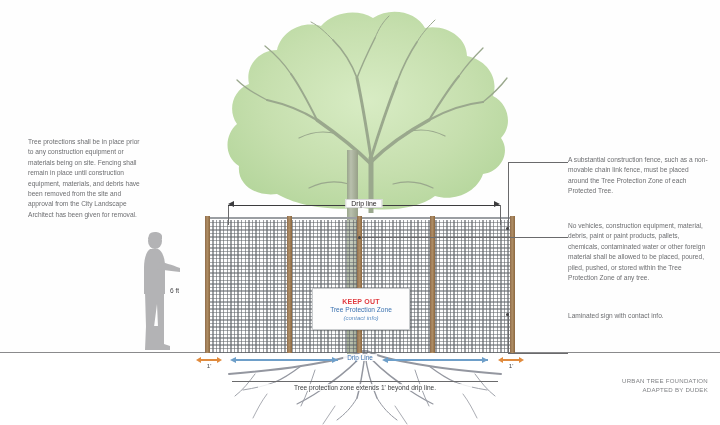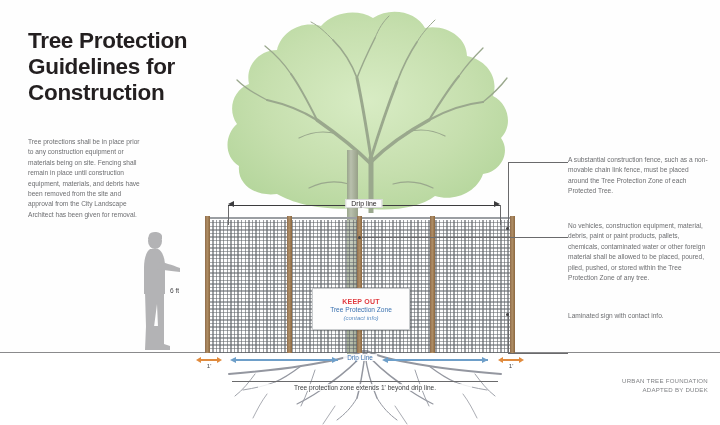--- a/index.html
+++ b/index.html
@@ -264,21 +264,20 @@
   <div class="leader" id="lead2">
     <div class="hl" style="left:4px;top:1px;width:206px;"></div>
     <div class="dot" style="left:0;top:0;"></div>
   </div>
   <div class="leader" id="lead3">
     <div class="hl" style="left:2px;top:40px;width:60px;"></div>
     <div class="vl" style="left:2px;top:0;height:40px;"></div>
     <div class="dot" style="left:0;top:0;"></div>
   </div>
 
-  <div id="title">Tree Protection Guidelines for Construction</div>
   <div class="note" id="note-left">Tree protections shall be in place prior to any construction equipment or materials being on site. Fencing shall remain in place until construction equipment, materials, and debris have been removed from the site and approval from the City Landscape Architect has been given for removal.</div>
   <div class="note" id="note-r1">A substantial construction fence, such as a non-movable chain link fence, must be placed around the Tree Protection Zone of each Protected Tree.</div>
   <div class="note" id="note-r2">No vehicles, construction equipment, material, debris, paint or paint products, pallets, chemicals, contaminated water or other foreign material shall be allowed to be placed, poured, piled, pushed, or stored within the Tree Protection Zone of any tree.</div>
   <div class="note" id="note-r3">Laminated sign with contact info.</div>
 
   <div id="credit">
     <div>URBAN TREE FOUNDATION</div>
     <div>ADAPTED BY DUDEK</div>
   </div>
 

